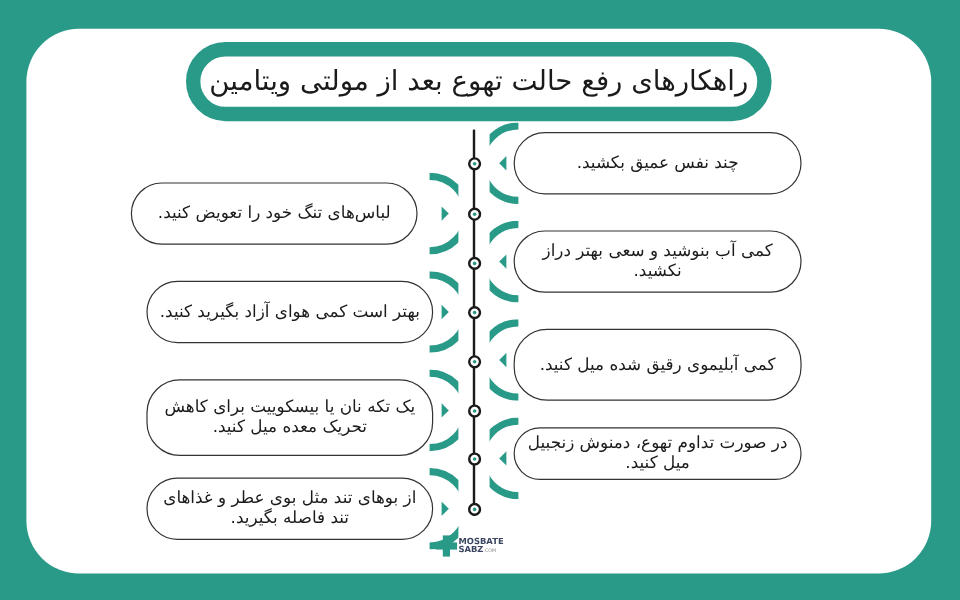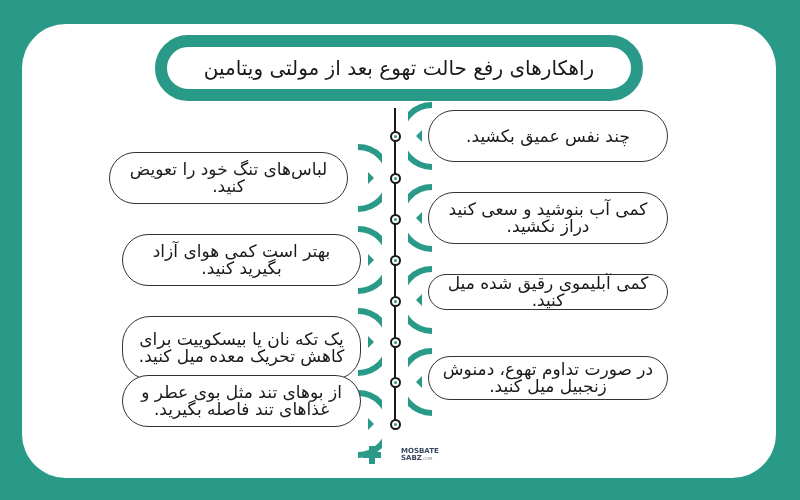--- a/index.html
+++ b/index.html
@@ -1,29 +1,29 @@
 <!DOCTYPE html>
 <html><head>
 <meta charset="utf-8">
 <style>
   html, body { margin:0; padding:0; }
   body { width:800px; height:500px; overflow:hidden; background:#2a9a88; position:relative;
          font-family:"DejaVu Sans", sans-serif; }
   .card { position:absolute; left:22px; top:24px; width:754px; height:454px; background:#ffffff; border-radius:44px; }
   .title-pill { position:absolute; left:155px; top:35px; width:488px; height:66px; box-sizing:border-box;
     border:12px solid #2a9a88; border-radius:40px; background:#fff; display:flex; align-items:center; justify-content:center; }
-  .title-text { direction:rtl; font-size:20px; color:#1a1a1a; white-space:nowrap; letter-spacing:-0.2px; }
+  .title-text { direction:rtl; font-size:23px; color:#1a1a1a; white-space:nowrap; letter-spacing:-0.2px; }
   .timeline-line { position:absolute; left:394px; top:108px; width:2px; height:322px; background:#1a1a1a; }
   .dot { position:absolute; width:11px; height:11px; box-sizing:border-box; border:2px solid #1a1a1a; border-radius:50%; background:#fff; }
   .dot::after { content:""; position:absolute; left:2px; top:2px; width:3px; height:3px; border-radius:50%; background:#2a9a88; }
   .pill { position:absolute; box-sizing:border-box; border:1.3px solid #333; border-radius:28px; background:#fff;
     display:flex; align-items:center; justify-content:center; text-align:center; }
-  .pill-text { direction:rtl; font-size:17px; line-height:17px; color:#1a1a1a; padding:0 8px; }
+  .pill-text { direction:rtl; font-size:14px; line-height:17px; color:#1a1a1a; padding:0 8px; }
   .arc { position:absolute; }
-  .logo { position:absolute; left:363px; top:446px; display:flex; align-items:center; gap:20px; }
+  .logo { position:absolute; left:363px; top:446px; display:flex; align-items:center; gap:1px; }
   .logo-text { font-size:7px; font-weight:bold; color:#3a4660; line-height:7px; }
   .logo-sub { font-size:4px; color:#888; font-weight:normal; }
 </style>
 </head>
 <body>
 
 <div class="card"></div>
 
 <div class="title-pill">
   <span class="title-text">راهکارهای رفع حالت تهوع بعد از مولتی ویتامین</span>
@@ -48,30 +48,30 @@
     <span class="pill-text">چند نفس عمیق بکشید.</span>
   </div>
 </div>
 
 <div>
   <svg class="arc" style="left:408px;top:184px" width="26" height="68">
     <path d="M24 3 A31 31 0 0 0 24 65" fill="none" stroke="#2a9a88" stroke-width="6"></path>
     <path d="M8 34 L14 28 L14 40 Z" fill="#2a9a88"></path>
   </svg>
   <div class="pill" style="left:428px;top:192px;width:240px;height:52px">
-    <span class="pill-text">کمی آب بنوشید و سعی کنید دراز نکشید.</span>
+    <span class="pill-text">کمی آب بنوشید و سعی بهتر دراز نکشید.</span>
   </div>
 </div>
 
 <div>
   <svg class="arc" style="left:408px;top:266px" width="26" height="68">
     <path d="M24 3 A31 31 0 0 0 24 65" fill="none" stroke="#2a9a88" stroke-width="6"></path>
     <path d="M8 34 L14 28 L14 40 Z" fill="#2a9a88"></path>
   </svg>
-  <div class="pill" style="left:428px;top:274px;width:240px;height:36px">
+  <div class="pill" style="left:428px;top:274px;width:240px;height:60px">
     <span class="pill-text">کمی آبلیموی رقیق شده میل کنید.</span>
   </div>
 </div>
 
 <div>
   <svg class="arc" style="left:408px;top:348px" width="26" height="68">
     <path d="M24 3 A31 31 0 0 0 24 65" fill="none" stroke="#2a9a88" stroke-width="6"></path>
     <path d="M8 34 L14 28 L14 40 Z" fill="#2a9a88"></path>
   </svg>
   <div class="pill" style="left:428px;top:356px;width:240px;height:44px">
@@ -107,21 +107,21 @@
   <div class="pill" style="left:122px;top:316px;width:239px;height:64px">
     <span class="pill-text">یک تکه نان یا بیسکوییت برای کاهش تحریک معده میل کنید.</span>
   </div>
 </div>
 
 <div>
   <svg class="arc" style="left:356px;top:390px" width="26" height="68">
     <path d="M2 3 A31 31 0 0 1 2 65" fill="none" stroke="#2a9a88" stroke-width="6"></path>
     <path d="M18 34 L12 28 L12 40 Z" fill="#2a9a88"></path>
   </svg>
-  <div class="pill" style="left:122px;top:375px;width:239px;height:52px">
+  <div class="pill" style="left:122px;top:398px;width:239px;height:52px">
     <span class="pill-text">از بوهای تند مثل بوی عطر و غذاهای تند فاصله بگیرید.</span>
   </div>
 </div>
 
 <div class="logo">
   <svg width="18" height="18">
     <rect x="6" y="0" width="6" height="18" fill="#2a9a88"></rect>
     <rect x="0" y="6" width="18" height="6" fill="#2a9a88"></rect>
   </svg>
   <div>

